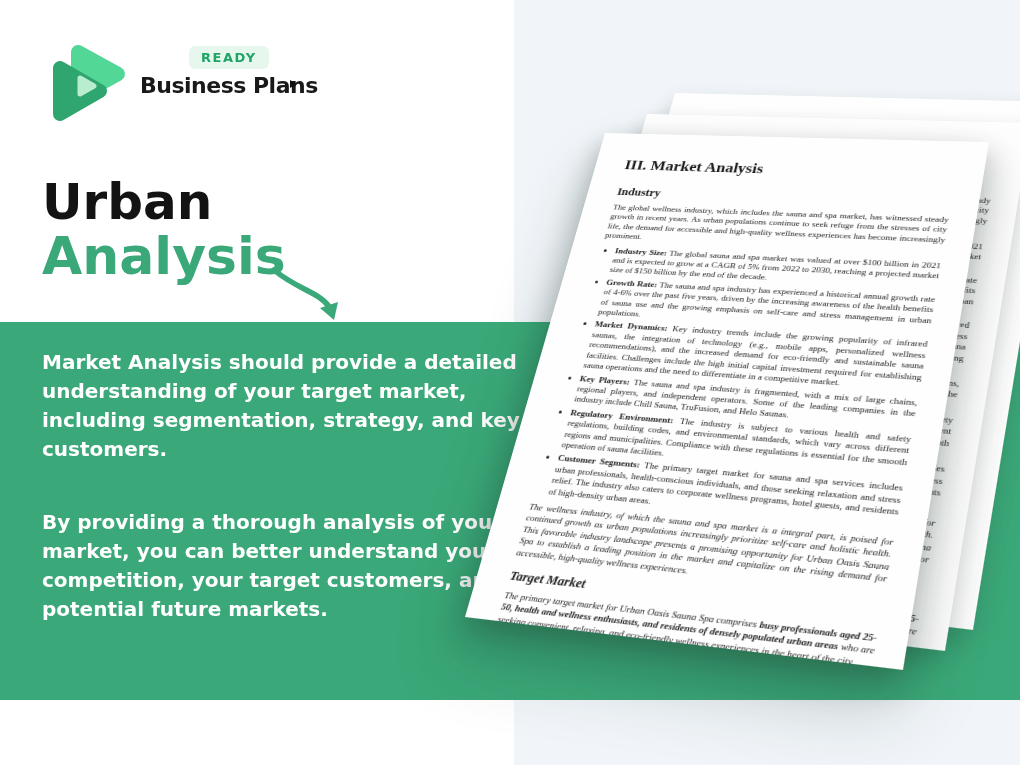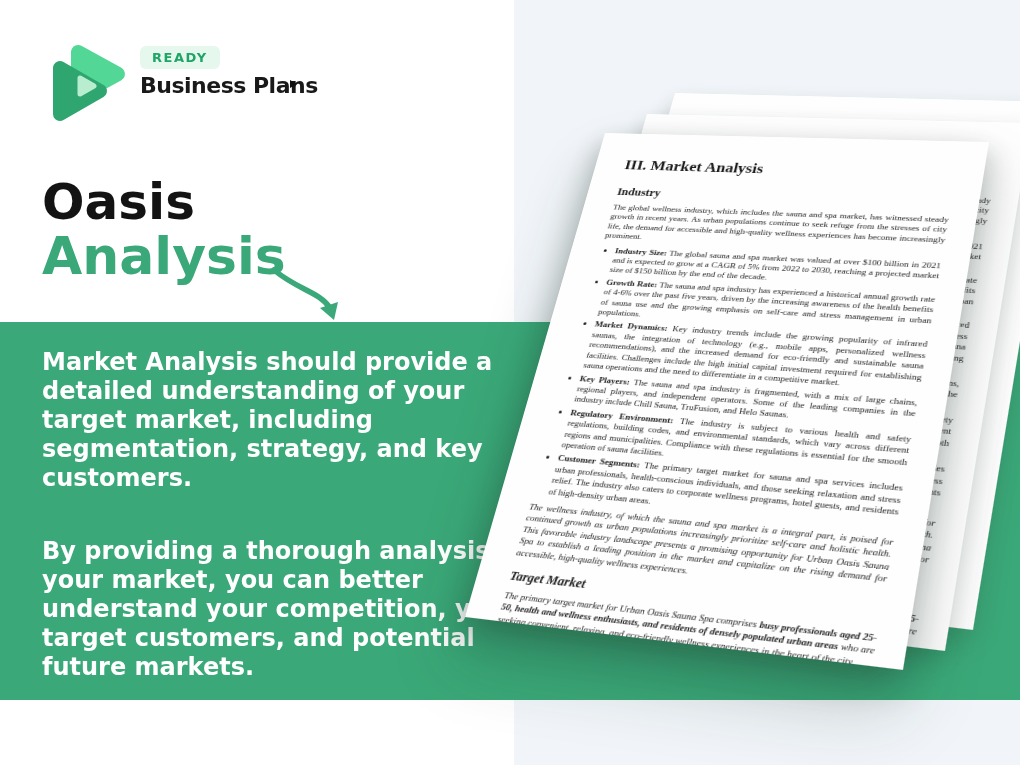--- a/index.html
+++ b/index.html
@@ -8,41 +8,41 @@
     background:#ffffff;
     font-family:"DejaVu Sans","Liberation Sans",sans-serif;
   }
   
   .bg-right{position:absolute;left:514px;top:0;width:506px;height:765px;background:#f1f5f9;z-index:1;}
   .green-band{position:absolute;left:0;top:322px;width:1020px;height:378px;background:#3aa878;z-index:5;}
 
   
   .brand{position:absolute;left:42px;top:34px;z-index:6;display:flex;align-items:flex-start;}
   .brand-icon{width:92px;height:92px;position:relative;}
-  .brand-text{margin-left:6px;margin-top:12px;position:relative;}
+  .brand-text{margin-left:6px;margin-top:12px;position:relative;text-align:center;}
   .brand-badge{
     display:inline-block;background:#e6f8ee;color:#1fa566;font-weight:bold;
     font-size:13px;letter-spacing:1.5px;padding:4px 12px;border-radius:6px;
   }
   .brand-accent{
     position:absolute;left:150px;top:34px;width:0;height:0;
     border-left:7px solid #111;border-top:4px solid transparent;border-bottom:4px solid transparent;
   }
   .brand-name{font-size:22px;font-weight:bold;color:#191919;letter-spacing:-0.5px;margin-top:4px;}
 
   
   .hero{position:absolute;left:42px;top:176px;z-index:6;line-height:1.06;}
   .hero .l1{font-size:50px;font-weight:bold;color:#131313;}
   .hero .l2{font-size:52px;font-weight:bold;color:#3aa878;}
   .hero-arrow{position:absolute;left:268px;top:262px;z-index:6;}
 
   
   .panel-text{
     position:absolute;left:42px;top:348px;width:512px;z-index:6;
-    color:#ffffff;font-size:24px;font-weight:bold;line-height:29px;
+    color:#ffffff;font-size:20px;font-weight:bold;line-height:29px;
   }
   .panel-text p{margin:0 0 44px 0;}
 
   
   .page{
     position:absolute;left:0;top:0;width:400px;height:540px;
     background:#fefefe;transform-origin:0 0;
     box-shadow:0 12px 28px rgba(25,45,35,.30),0 34px 60px rgba(25,45,35,.22);
     box-sizing:border-box;padding:30px 26px 18px 32px;overflow:hidden;
     font-family:"Liberation Serif","DejaVu Serif",serif;color:#1c1c1c;
@@ -74,21 +74,21 @@
     </svg>
   </div>
   <div class="brand-text">
     <span class="brand-badge">READY</span>
     <span class="brand-accent"></span>
     <div class="brand-name">Business Plans</div>
   </div>
 </div>
 
 <div class="hero">
-  <div class="l1">Oasis</div>
+  <div class="l1">Urban</div>
   <div class="l2">Analysis</div>
 </div>
 
 <svg class="hero-arrow" width="90" height="66" viewBox="0 0 90 66">
   <path d="M6,8 C30,28 52,30 62,46" fill="none" stroke="#3aa878" stroke-width="5.5" stroke-linecap="round"></path>
   <polygon points="66,58 52,46 70,40" fill="#3aa878"></polygon>
 </svg>
 
 <div class="panel-text">
   <p>Market Analysis should provide a detailed understanding of your target market, including segmentation, strategy, and key customers.</p>

